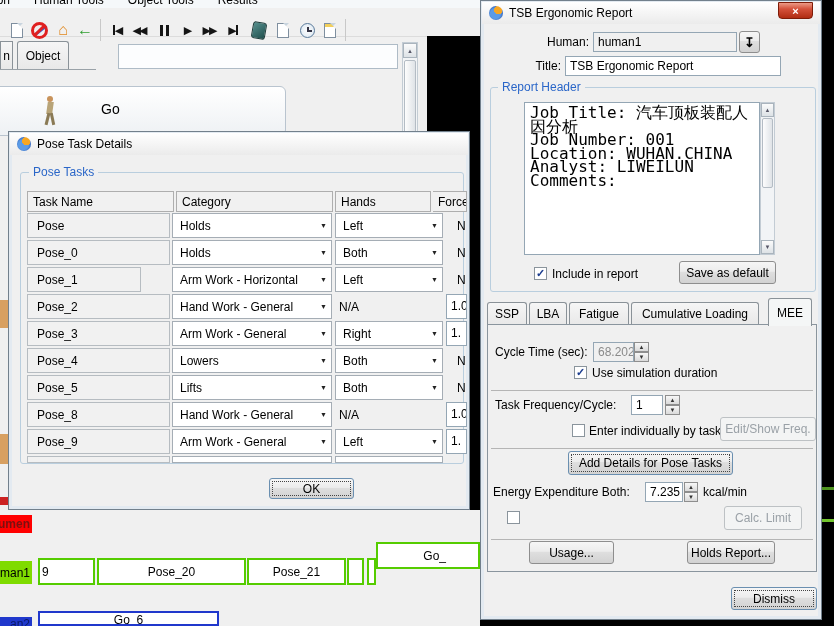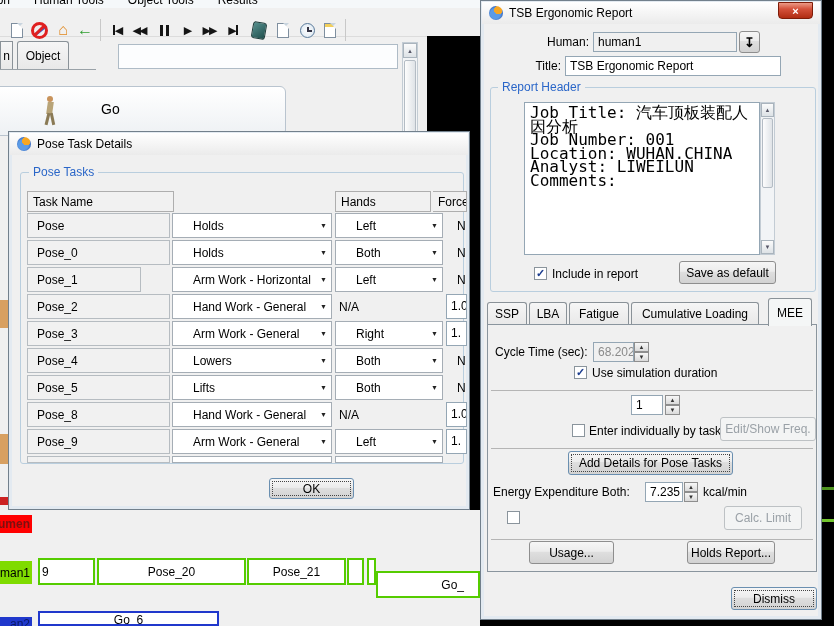--- a/index.html
+++ b/index.html
@@ -15,21 +15,21 @@
   .field{position:absolute;box-sizing:border-box;border:1px solid #94a6b4;background:#fff;
          font:12px "Liberation Sans",sans-serif;padding:2px 4px;white-space:nowrap;overflow:hidden;line-height:15px}
   .field.gray{background:#f0f0f0}
   .cb{position:absolute;width:13px;height:13px;box-sizing:border-box;background:#fff;border:1px solid #8a949c;
       display:flex;align-items:center;justify-content:center}
   .cb span{font:bold 11px "Liberation Sans",sans-serif;color:#1d3e8f;line-height:1;margin-top:-1px}
   .spin{position:absolute;width:15px;display:flex;flex-direction:column;box-sizing:border-box}
   .spin div{flex:1;border:1px solid #8e8e8e;background:linear-gradient(#f7f7f7,#dadada);
             display:flex;align-items:center;justify-content:center;font-size:6px;color:#333;line-height:1}
   .combo{position:absolute;box-sizing:border-box;background:#fff;border:1px solid #a5adb5;
-         font:12px "Liberation Sans",sans-serif;display:flex;align-items:center;padding-left:20px;overflow:hidden}
+         font:12px "Liberation Sans",sans-serif;display:flex;align-items:center;padding-left:7px;overflow:hidden}
   .combo .arr{margin-left:auto;margin-right:4px;font-size:7px;color:#222;flex:none}
   .grp{position:absolute;border:1px solid #b9cede;border-radius:3px;box-sizing:border-box}
   .grplabel{position:absolute;font:12px "Liberation Sans",sans-serif;color:#2a66c8;background:#f0f0f0;
             padding:0 4px;white-space:nowrap}
   .dlg{position:absolute;background:#f0f0f0;border:1px solid #72808c;box-shadow:inset 0 0 0 3px #e3eaf1;box-sizing:border-box}
   .dlgtitle{position:absolute;left:1px;top:1px;right:1px;height:22px;
             background:linear-gradient(#ffffff,#ebebeb);display:flex;align-items:center;padding-left:7px;gap:6px}
   .jack{width:14px;height:14px;border-radius:50%;flex:none;
         background:radial-gradient(circle at 66% 30%,#f5a623 0 30%,rgba(0,0,0,0) 32%),
                    radial-gradient(circle at 45% 55%,#5b9be6 0 45%,#1c3f9e 92%)}
@@ -187,36 +187,37 @@
 
   <div class="abs" style="left:0;top:510px;width:480px;height:116px;background:#f0f0f0;overflow:hidden">
     <div class="chan" style="top:5px;height:18px;background:#ff0000;color:#7a1010;font-weight:bold">umen</div>
     <div class="chan" style="top:51px;height:23px;background:#7fdb00;color:#000">man1</div>
 
     <div class="tlcell" style="left:38px;top:48px;width:57px;justify-content:flex-start;padding-left:2px">9</div>
     <div class="tlcell" style="left:97px;top:48px;width:149px">Pose_20</div>
     <div class="tlcell" style="left:247px;top:48px;width:99px">Pose_21</div>
     <div class="tlcell" style="left:347px;top:48px;width:17px"></div>
     <div class="tlcell" style="left:367px;top:48px;width:9px"></div>
-    <div class="tlcell" style="left:376px;top:61px;width:104px;justify-content:flex-end;padding-right:14px">Go_</div>
+    <div class="tlcell" style="left:376px;top:32px;width:104px;justify-content:flex-end;padding-right:32px">Go_</div>
 
     <div class="chan" style="top:107px;height:23px;background:#2038cc;color:#0a1a66;align-items:flex-start">an2</div>
     <div class="tlcell" style="left:38px;top:101px;width:181px;height:15px;border-color:#2038cc;align-items:flex-start">Go_6</div>
   </div>
 
   <div class="dlg" style="left:8px;top:131px;width:462px;height:379px">
     <div class="dlgtitle">
       <span class="jack"></span>
       <span>Pose Task Details</span>
     </div>
 
     <div class="grp" style="left:11px;top:40px;width:444px;height:292px"></div>
     <div class="grplabel" style="left:20px;top:33px">Pose Tasks</div>
 
     <div class="hdrcell" style="left:18px;top:59px;width:147px">Task Name</div>
+    <div class="hdrcell" style="left:167px;top:59px;width:157px">Category</div>
     <div class="hdrcell" style="left:326px;top:59px;width:96px">Hands</div>
     <div class="hdrcell" style="left:424px;top:59px;width:34px;border-left:none">Force (n</div>
 
     <div class="namefield" style="left:18px;top:81px;width:143px">Pose</div>
     <div class="combo" style="left:163px;top:81px;width:160px;height:25px">
         <span>Holds</span>
         <span class="arr">▼</span>
       </div>
     <div class="combo" style="left:326px;top:81px;width:108px;height:25px">
         <span>Left</span>
@@ -391,20 +392,21 @@
           <span>▼</span>
         </div>
     </div>
     <div class="cb" style="left:93px;top:365px">
         <span>✓</span>
       </div>
     <div class="lbl" style="left:111px;top:362px">Use simulation duration</div>
 
     <div class="hr" style="left:10px;top:389px;width:322px"></div>
 
+    <div class="lbl" style="left:14px;top:394px">Task Frequency/Cycle:</div>
     <div class="field" style="left:150px;top:394px;width:32px;height:20px">1</div>
     <div class="spin" style="left:184px;top:394px;height:20px">
       <div>
           <span>▲</span>
         </div>
       <div>
           <span>▼</span>
         </div>
     </div>
     <div class="cb" style="left:91px;top:423px"></div>

